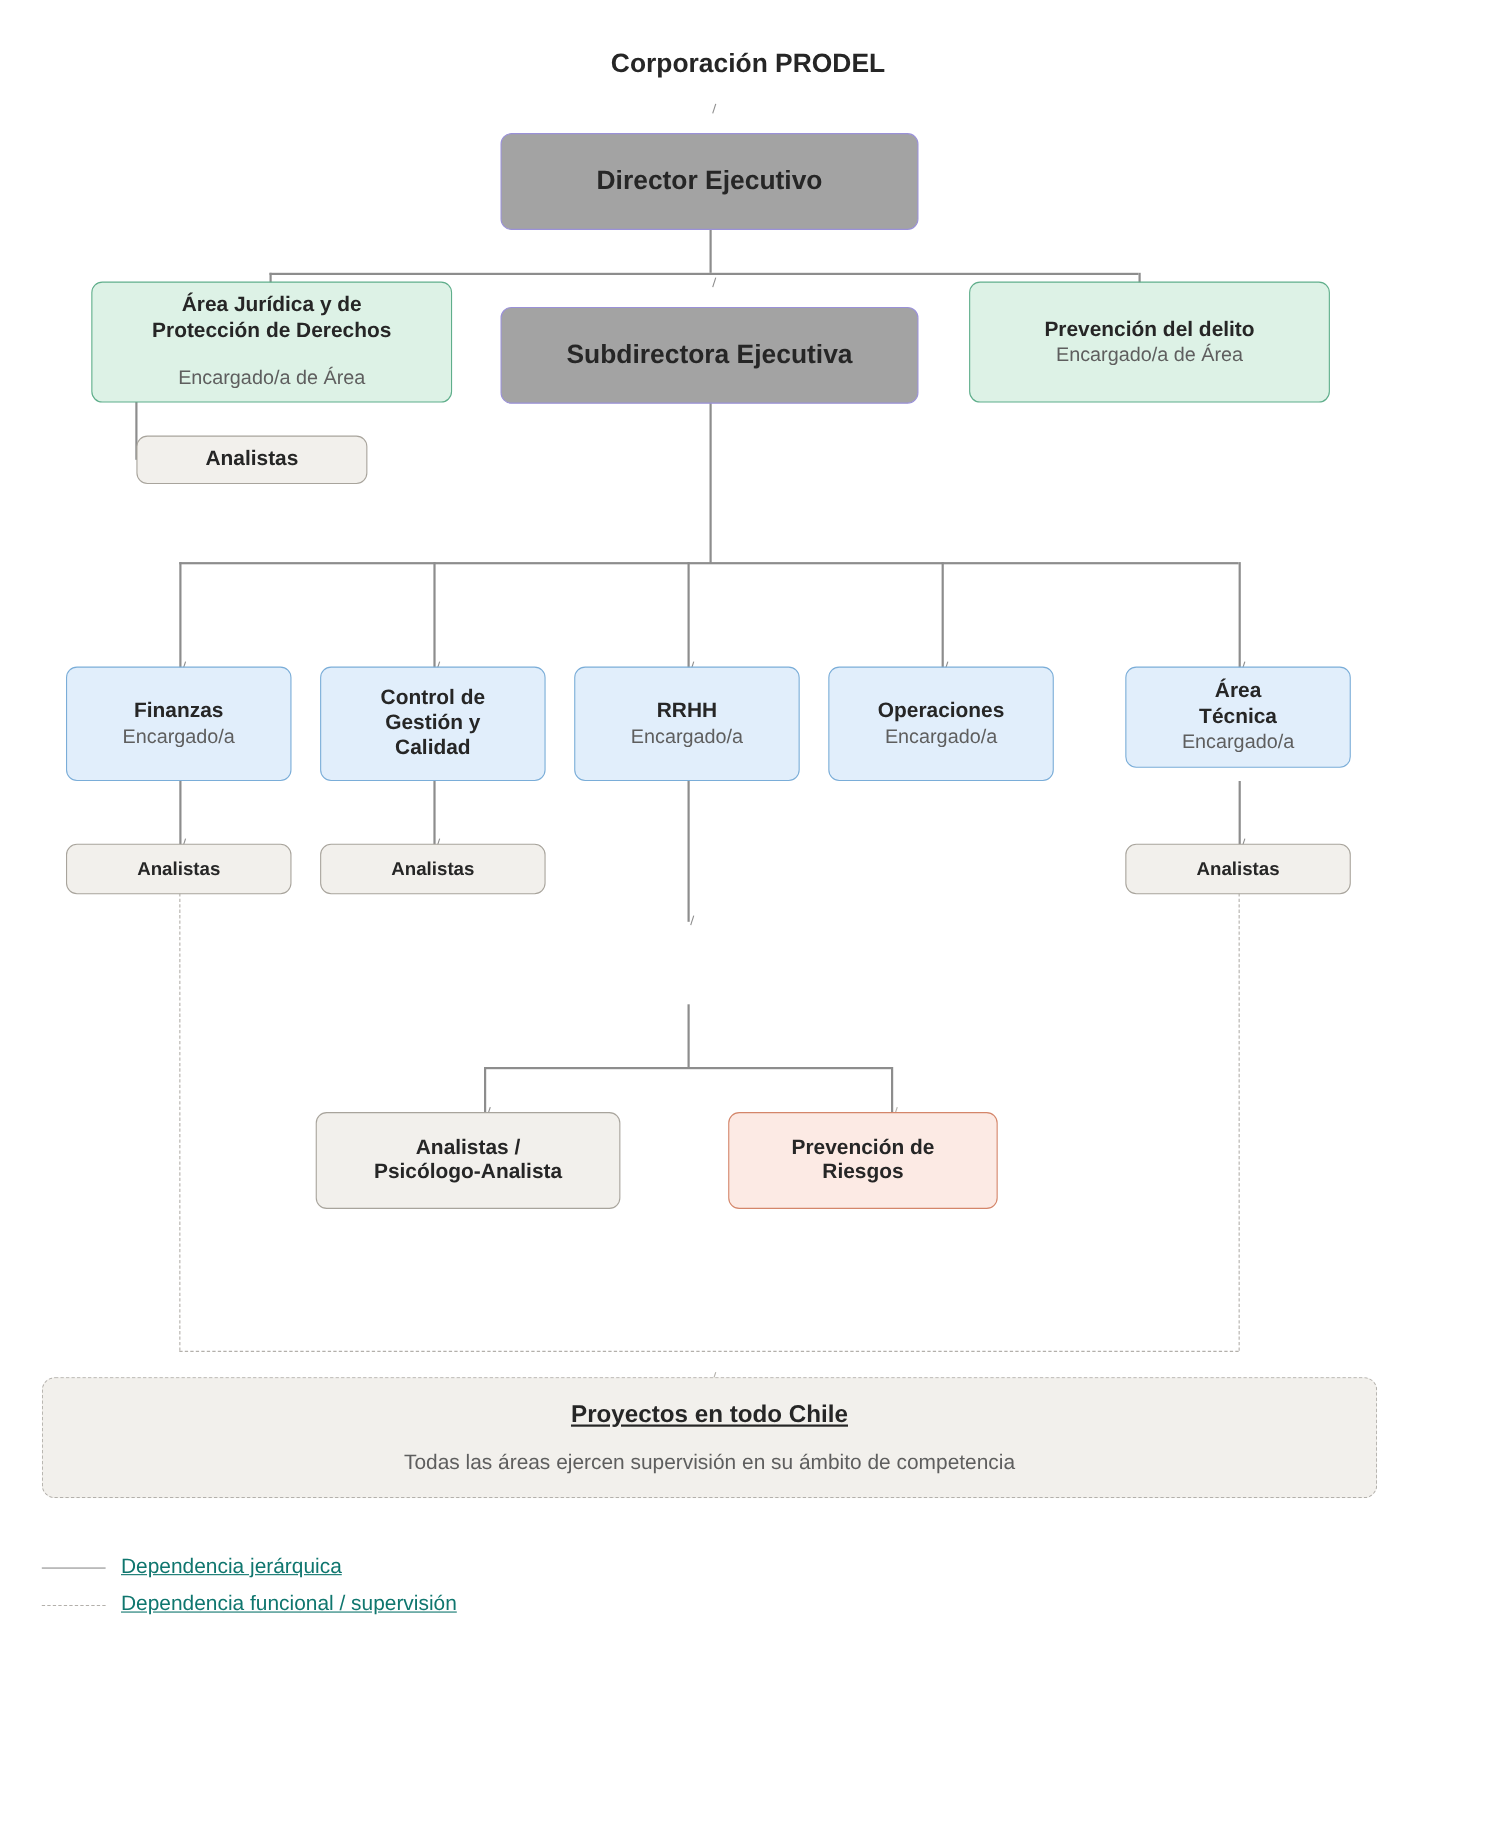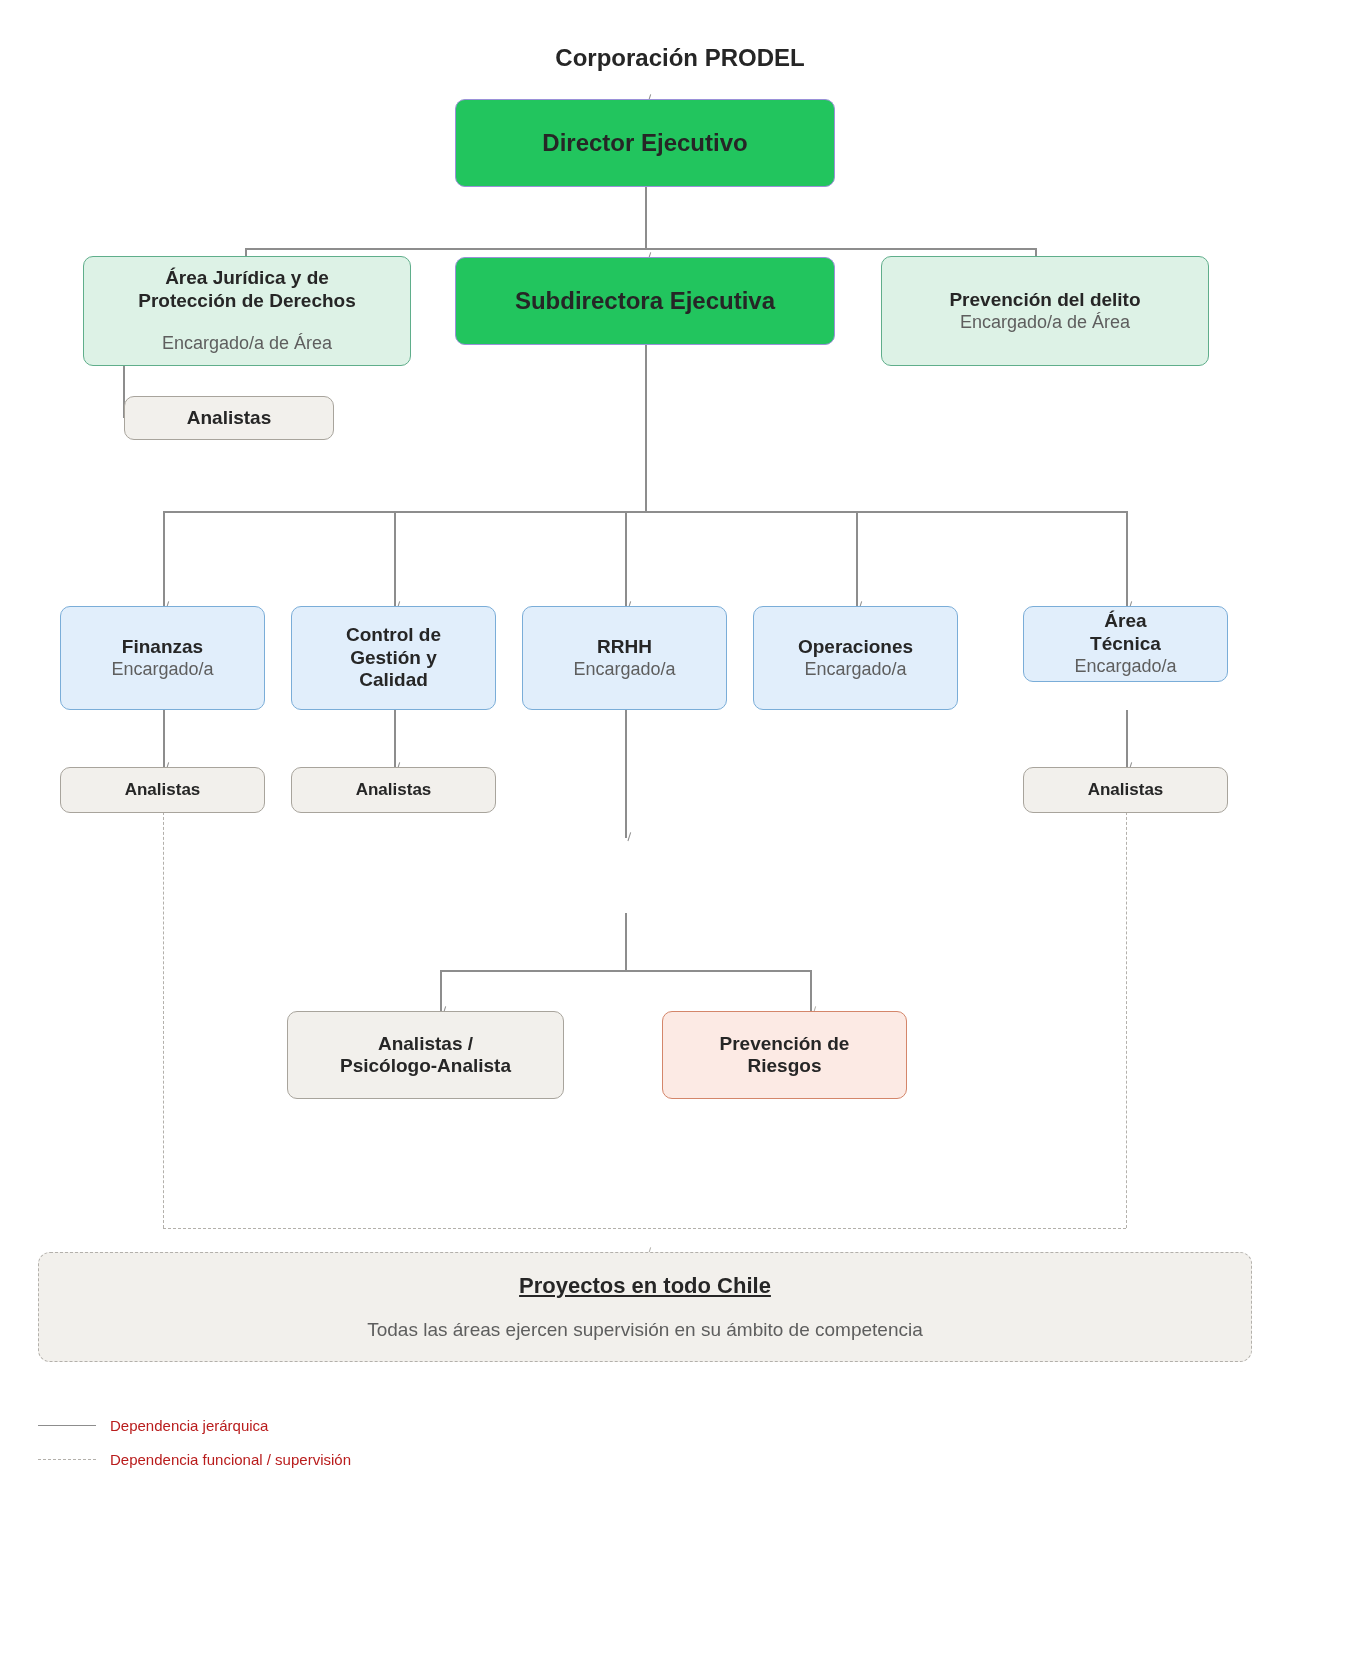--- a/index.html
+++ b/index.html
@@ -45,21 +45,21 @@
   .node .sub {
     font-weight: normal;
     font-size: 18px;
     line-height: 1.2;
     color: #5e5e5e;
     white-space: pre-line;
     margin-top: 1px;
   }
 
   
-  .v-purple { background: #22c55e; border-color: #9a91d8; }
+  .v-purple { background: #a3a3a3; border-color: #9a91d8; margin-top: 22px; }
   .v-green  { background: #ddf2e6; border-color: #5fae8b; }
   .v-blue   { background: #e1eefb; border-color: #7aadd8; }
   .v-gray   { background: #f2f0ec; border-color: #a8a49c; }
   .v-red    { background: #fceae4; border-color: #d4866a; }
 
   .v-purple .ttl { font-size: 24px; }
   .v-green  .ttl { font-size: 19px; }
 
   
   #page-title {
@@ -152,22 +152,23 @@
     align-items: center;
   }
   .legend-swatch i {
     display: block;
     width: 58px;
     height: 0;
   }
   .legend-swatch.solid i { border-top: 1.8px solid #8d8d8d; }
   .legend-swatch.dashed i { border-top: 1.8px dashed #b3b0ab; }
   .legend-label {
-    font-size: 15px;
-    color: #b91c1c;
+    font-size: 19px;
+    color: #0f766e;
+    text-decoration: underline;
   }
 </style>
 </head>
 <body>
 
 <div id="chart">
 
   <div id="page-title">Corporación PRODEL</div>
 
   <div class="conn v" style="left:645px; top:186px; height:62px;"></div>
@@ -245,21 +246,21 @@
     <div class="sub">Encargado/a</div>
   </div>
   <div class="tick" style="left:621px; top:600px;"></div>
 
   <div class="node v-blue" style="left:753px; top:606px; width:205px; height:104px;">
     <div class="ttl">Operaciones</div>
     <div class="sub">Encargado/a</div>
   </div>
   <div class="tick" style="left:852px; top:600px;"></div>
 
-  <div class="node v-blue" style="left:1023px; top:606px; width:205px; height:76px;">
+  <div class="node v-blue" style="left:1023px; top:606px; width:205px; height:92px;">
     <div class="ttl">Área
 Técnica</div>
     <div class="sub">Encargado/a</div>
   </div>
   <div class="tick" style="left:1122px; top:600px;"></div>
 
   <div class="node v-gray" style="left:60px; top:767px; width:205px; height:46px;">
     <div class="ttl" style="font-size:17px;">Analistas</div>
   </div>
   <div class="tick" style="left:159px; top:761px;"></div>

